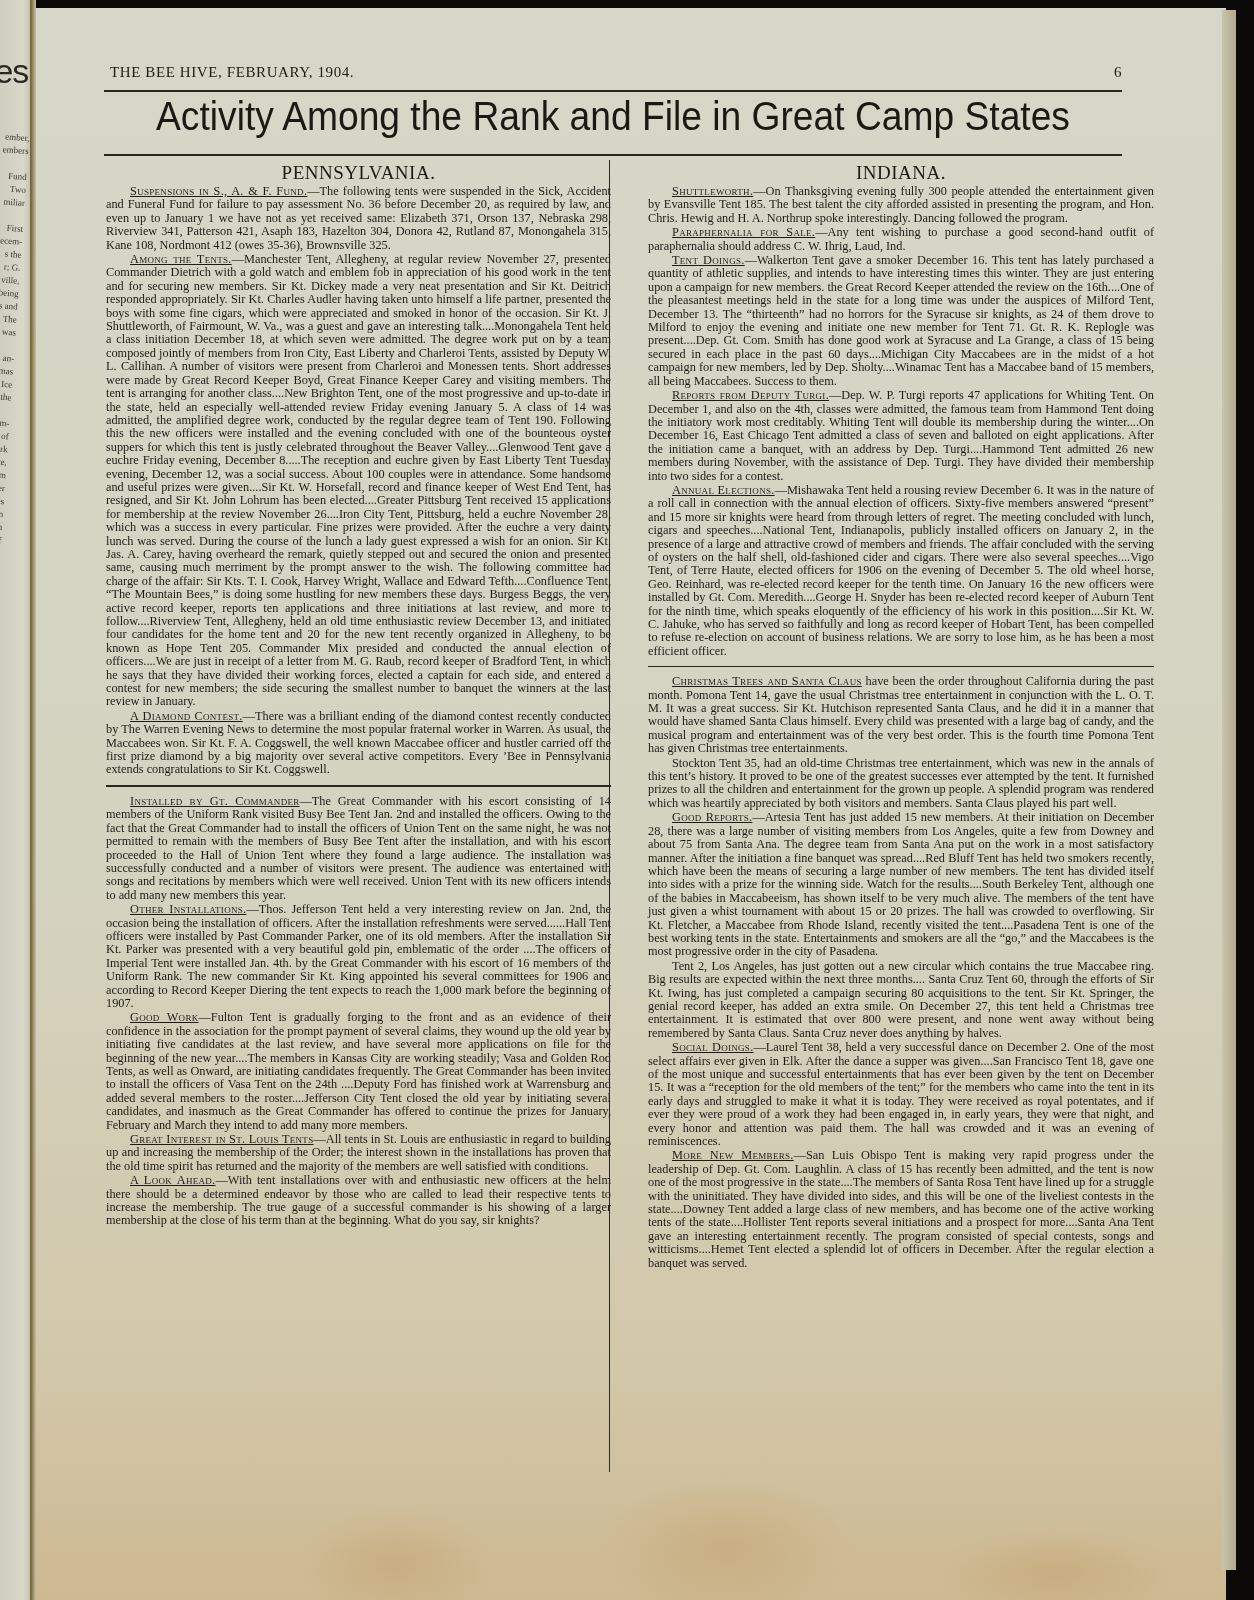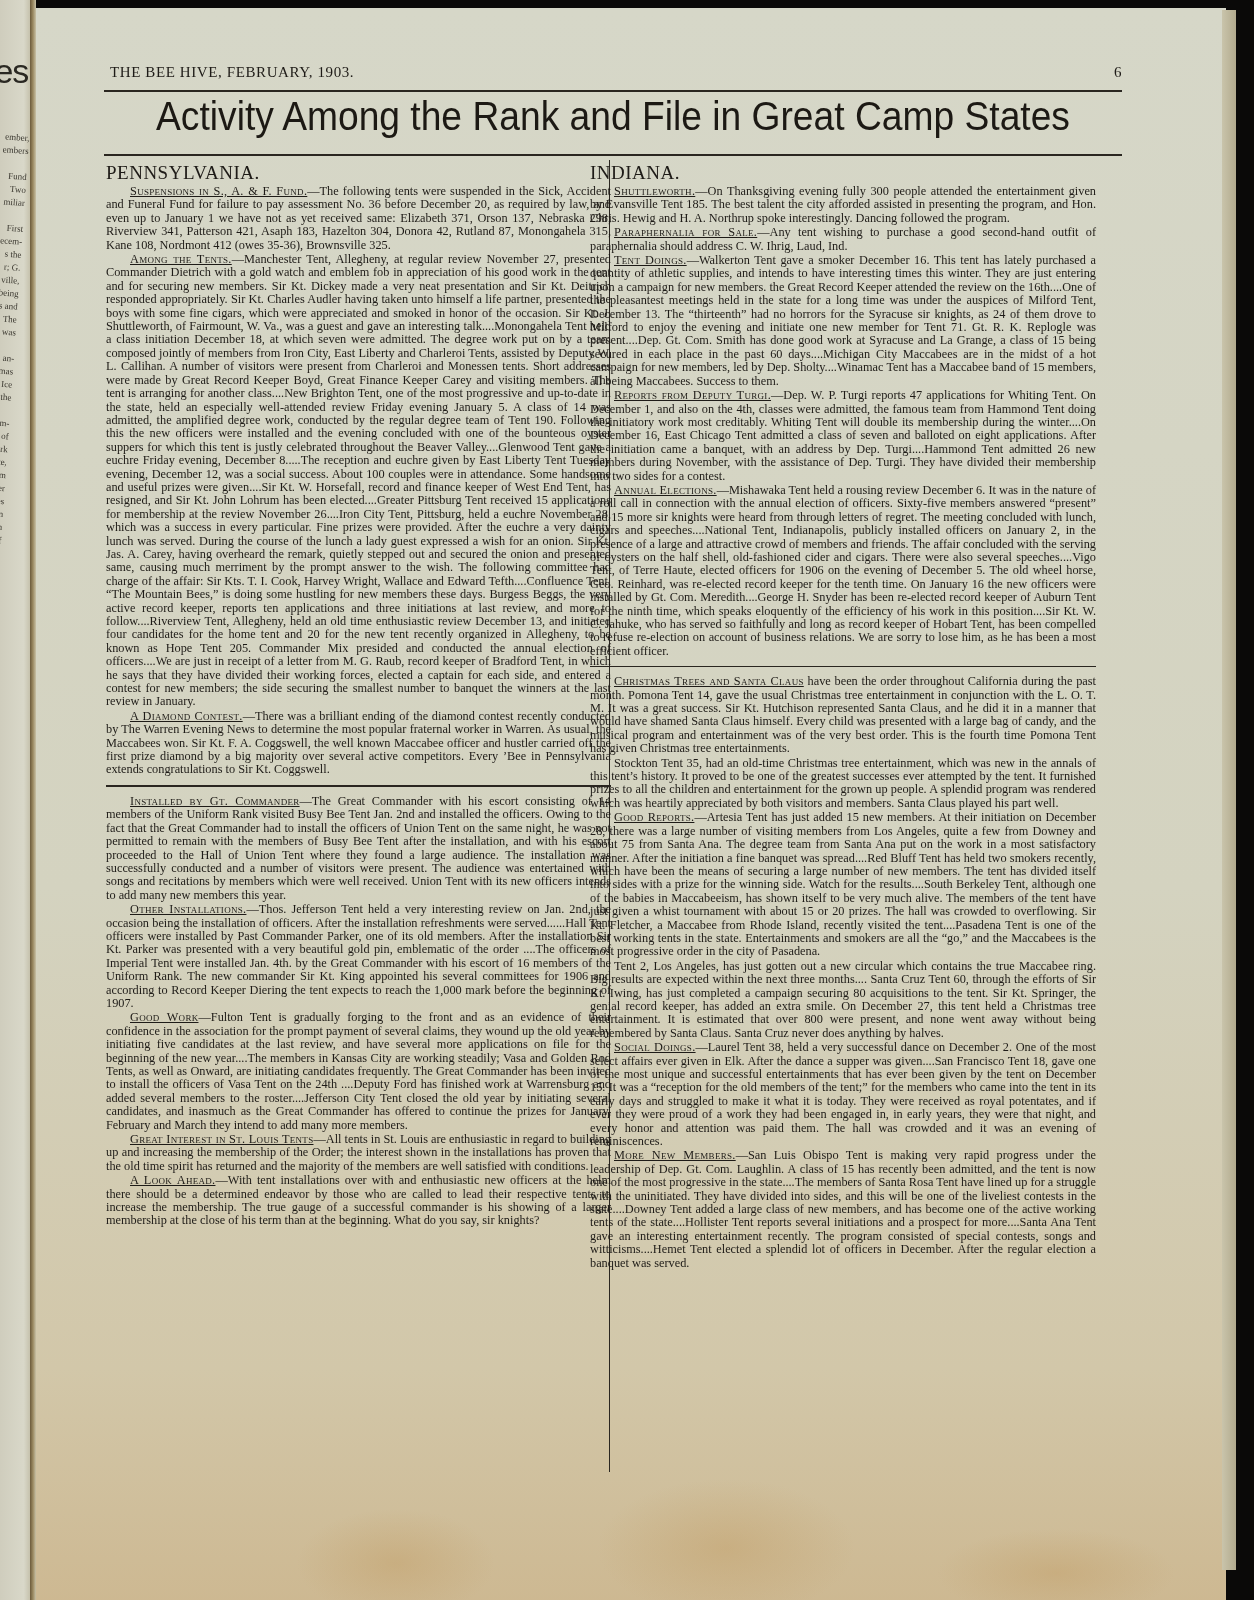--- a/index.html
+++ b/index.html
@@ -53,24 +53,24 @@
     font-size: 40px; font-weight: normal; letter-spacing: 0px; color: #1c1914;
     transform: scaleX(0.93); transform-origin: center;
     white-space: nowrap;
   }
   .rule-title { position: absolute; left: 104px; top: 154px; width: 1018px; height: 2px; background: #2a2620; }
   .col {
     position: absolute; top: 160px; width: 505px;
     font-size: 12.3px; line-height: 13.4px; text-align: justify;
   }
   .col-left { left: 106px; }
-  .col-right { left: 590px; width: 506px; }
+  .col-right { left: 648px; width: 506px; }
   .col-divider { position: absolute; left: 609px; top: 160px; width: 1px; height: 1312px; background: #2a2620; }
   .state-head {
-    font-size: 19px; letter-spacing: 0.5px;
+    text-align: center; font-size: 19px; letter-spacing: 0.5px;
     margin: 2px 0 1px 0; line-height: 22px;
   }
   .para { text-indent: 24px; margin: 0 0 1px 0; }
   .sc { font-variant: small-caps; letter-spacing: 0.3px; text-decoration: underline; }
   .section-rule { height: 2px; background: #2a2620; margin: 8px 0 8px 0; }
   .section-rule.thin { height: 1px; }
 </style>
 </head>
 <body>
 
@@ -119,21 +119,21 @@
 <div class="spine"></div>
 
 <div class="page">
   <div class="stain" style="left:560px; top:1470px; width:260px; height:140px;"></div>
   <div class="stain" style="left:260px; top:1500px; width:200px; height:110px;"></div>
   <div class="stain" style="left:900px; top:1520px; width:240px; height:90px;"></div>
 </div>
 <div class="page-edge"></div>
 
 <div class="running-head">
-  <span>THE BEE HIVE, FEBRUARY, 1903.</span>
+  <span>THE BEE HIVE, FEBRUARY, 1904.</span>
   <span>6</span>
 </div>
 <div class="rule-top"></div>
 <div class="main-title">Activity Among the Rank and File in Great Camp States</div>
 <div class="rule-title"></div>
 
 <div class="col-divider"></div>
 
 <div class="col col-left">
   <section>

